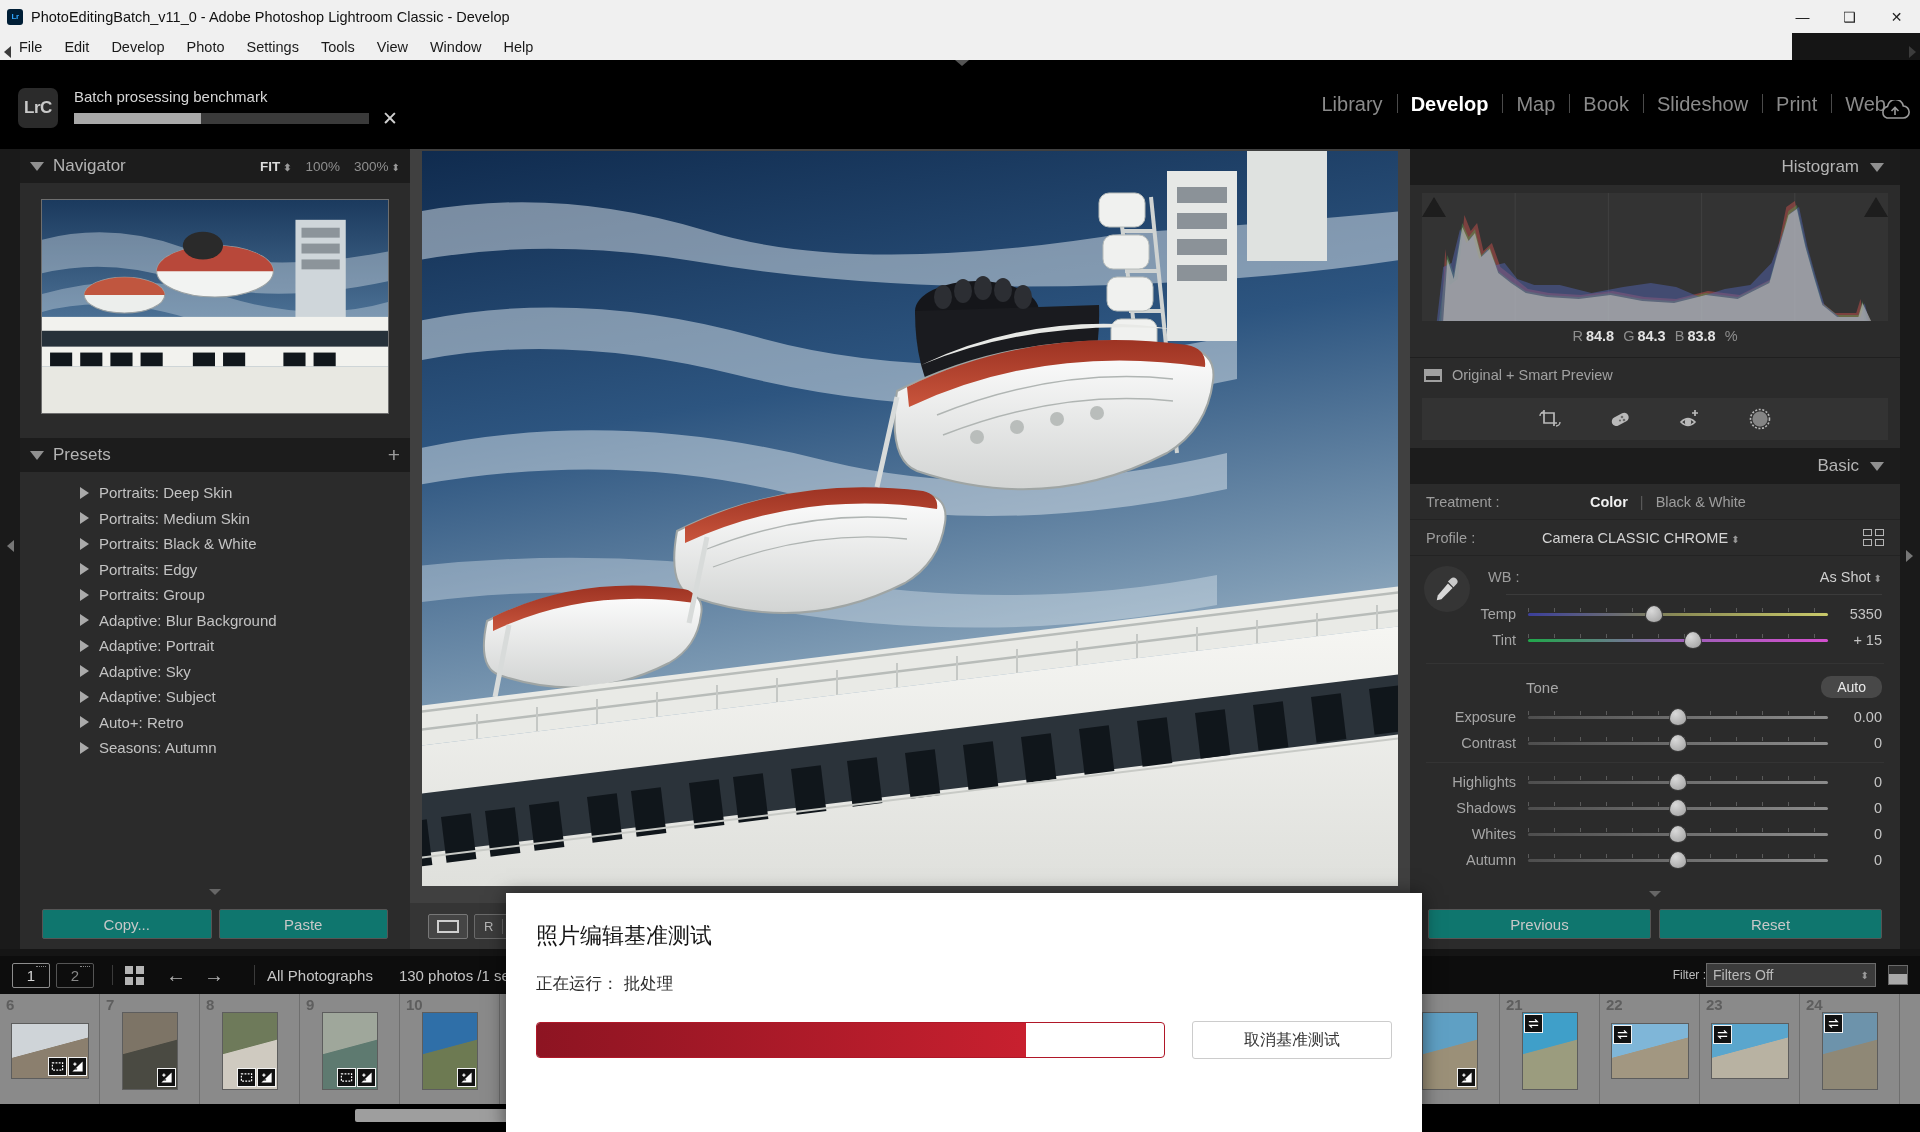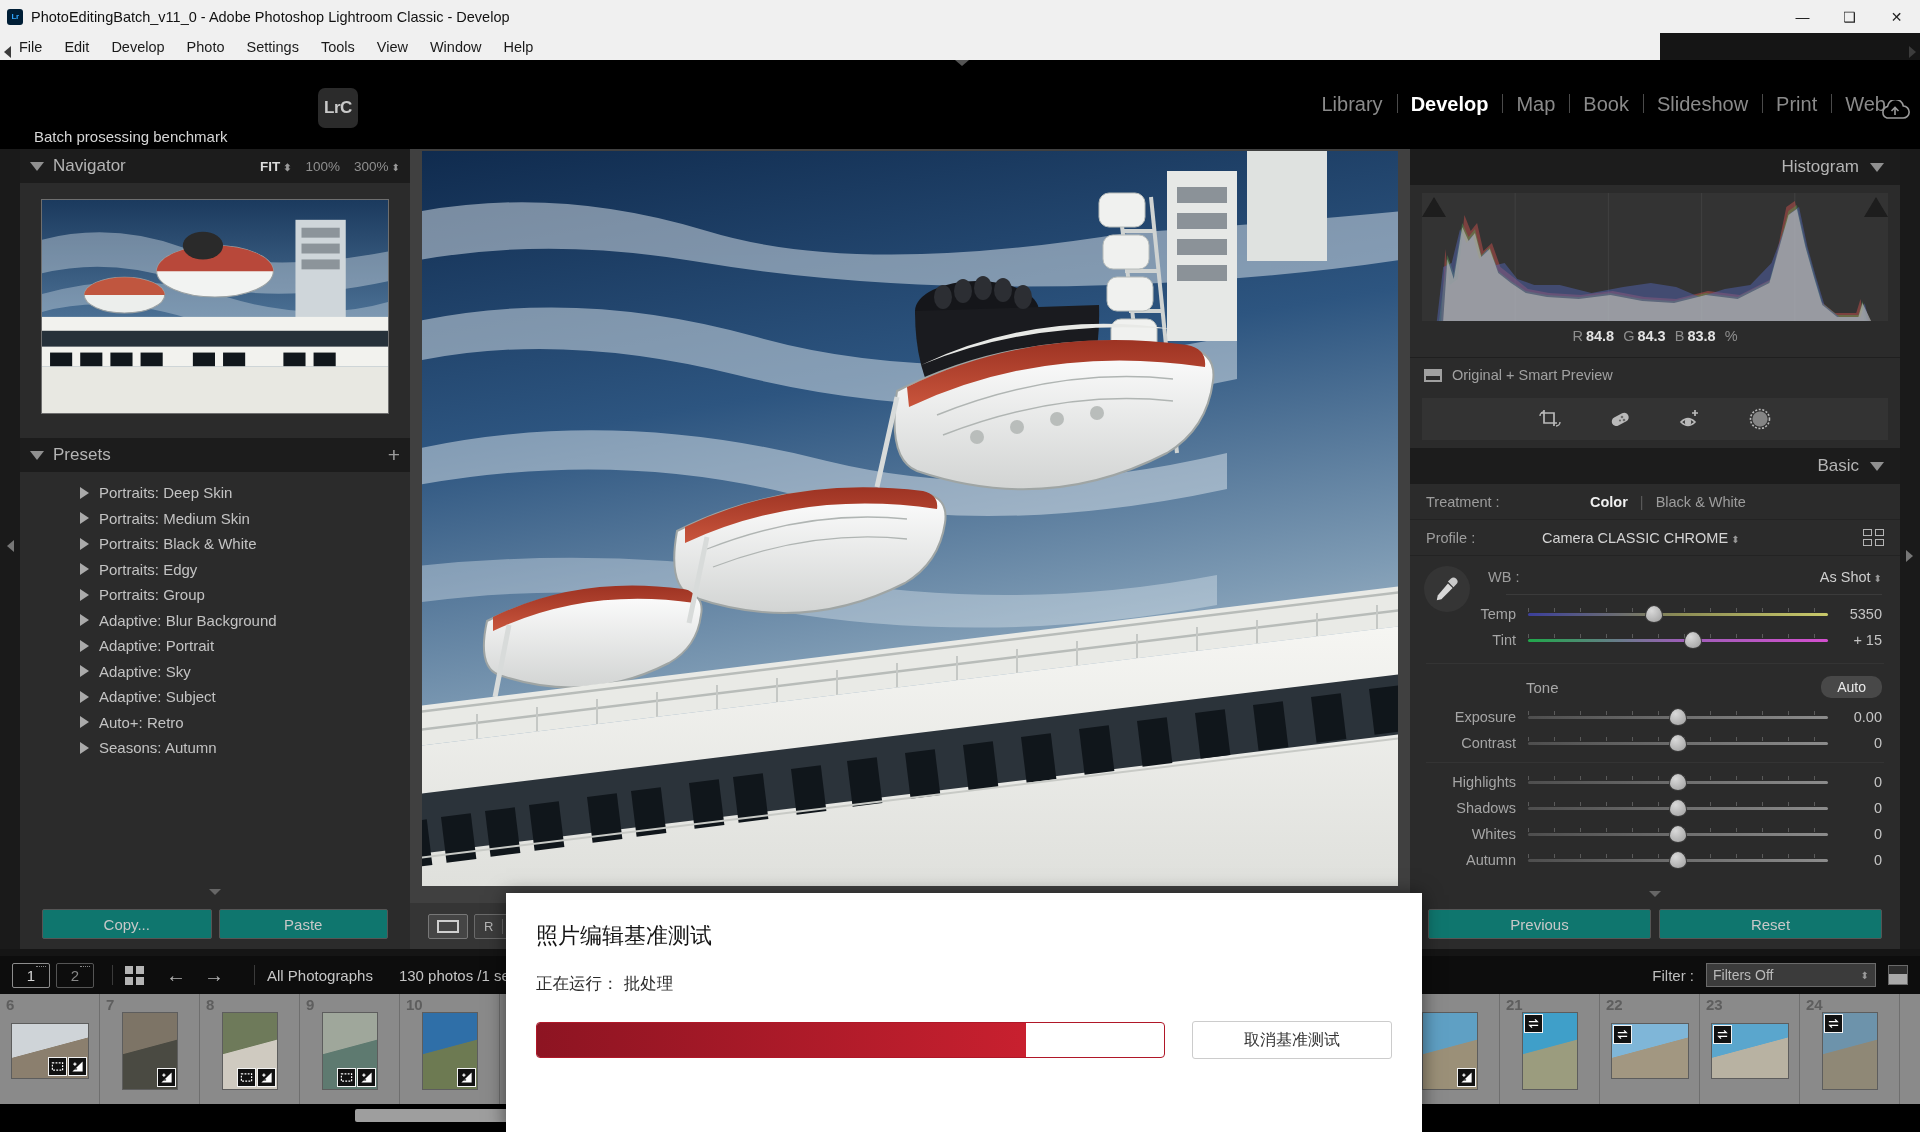--- a/index.html
+++ b/index.html
@@ -24,37 +24,37 @@
   }
   .titlebar .title-text { font-size: 14.5px; color: #111; }
   .win-btns { margin-left: auto; display: flex; height: 33px; }
   .win-btn {
     width: 47px; height: 33px; display: flex; align-items: center; justify-content: center;
     font-size: 14px; color: #222;
   }
 
   
   .menubar {
-    position: absolute; left: 0; top: 33px; width: 1660px; height: 27px;
+    position: absolute; left: 0; top: 33px; width: 1792px; height: 27px;
     background: #f0f0f0; display: flex; align-items: center; padding-left: 8px;
   }
   .menu-item { font-size: 14.5px; color: #1a1a1a; padding: 3px 11px; }
 
   
   .topbar {
     position: absolute; left: 0; top: 60px; width: 1920px; height: 89px;
     background: #000;
   }
   .collapse-arrow-top {
     position: absolute; left: 955px; top: 60px;
     width: 0; height: 0; border-left: 7px solid transparent;
     border-right: 7px solid transparent; border-top: 6px solid #555;
   }
   .identity {
-    position: absolute; left: 18px; top: 88px; display: flex; align-items: flex-end; flex-direction: column;
+    position: absolute; left: 18px; top: 88px; display: flex; align-items: flex-start;
   }
   .lrc-badge {
     width: 40px; height: 40px; background: #2b2b2b; border-radius: 7px;
     color: #c9c9c9; font-size: 17px; font-weight: bold; letter-spacing: -0.5px;
     display: flex; align-items: center; justify-content: center;
   }
   .ident-right { margin-left: 16px; }
   .ident-label { font-size: 15px; color: #d6d6d6; margin-bottom: 8px; }
   .progress-row { display: flex; align-items: center; }
   .act-progress {
@@ -323,21 +323,21 @@
     border-top: 1px dotted #888;
   }
   .fs-divider { width: 1px; height: 20px; background: #3a3a3a; margin: 0 12px; }
   .fs-grid {
     display: grid; grid-template-columns: 8px 8px; gap: 3px; margin-right: 22px;
   }
   .fs-grid i { width: 8px; height: 8px; background: #b4b4b4; display:block; }
   .fs-arrow { color: #b4b4b4; font-size: 20px; margin-right: 18px; line-height: 18px; }
   .fs-text { color: #c6c6c6; font-size: 15px; margin-right: 26px; }
   .fs-filter { margin-left: auto; display: flex; align-items: center; }
-  .fs-filter .flabel { color: #bdbdbd; font-size: 15px; margin-right: 12px; }
+  .fs-filter .flabel { color: #bdbdbd; font-size: 12px; }
   .fs-select {
     width: 170px; height: 24px; background: #3b3b3b; border: 1px solid #6a6a6a;
     display: flex; align-items: center; padding: 0 6px; color: #b9b9b9; font-size: 14px;
   }
   .fs-select .stepper { margin-left: auto; }
   .fs-sq {
     width: 20px; height: 20px; border: 1px solid #6a6a6a; margin-left: 12px;
     background: linear-gradient(to bottom,#2e2e2e 45%,#a9a9a9 45%);
   }
 

